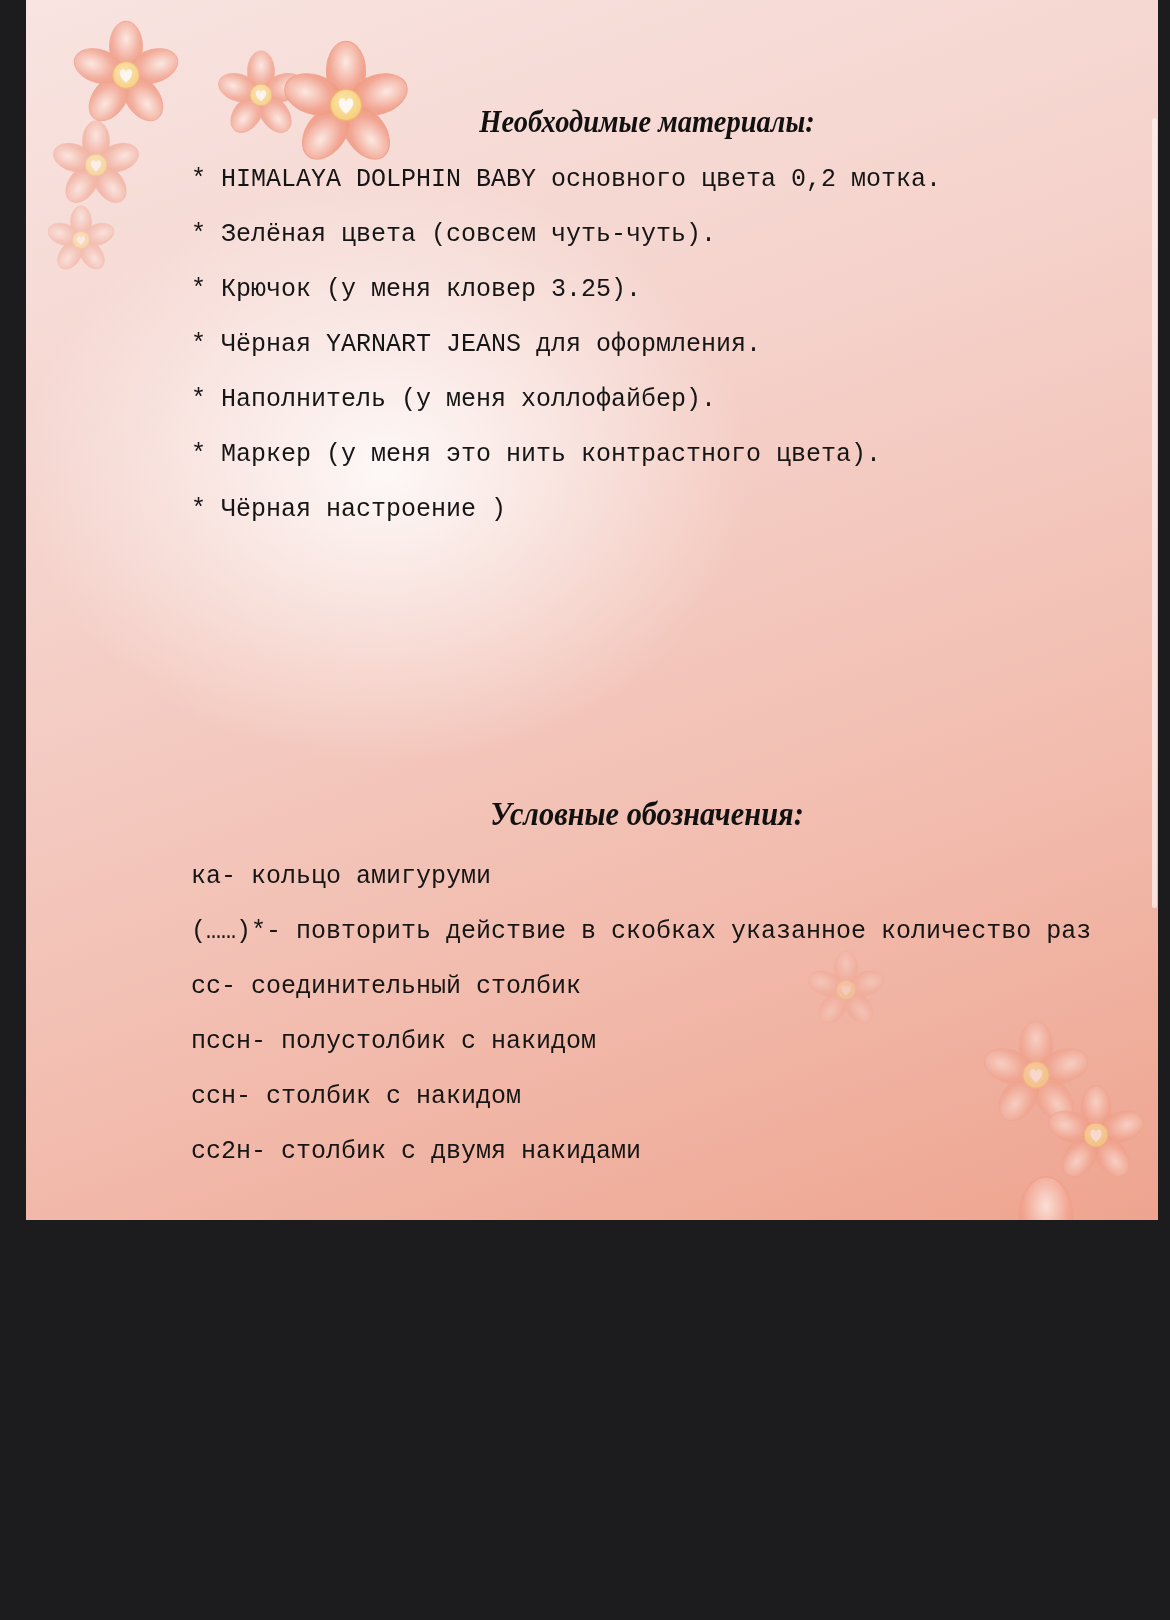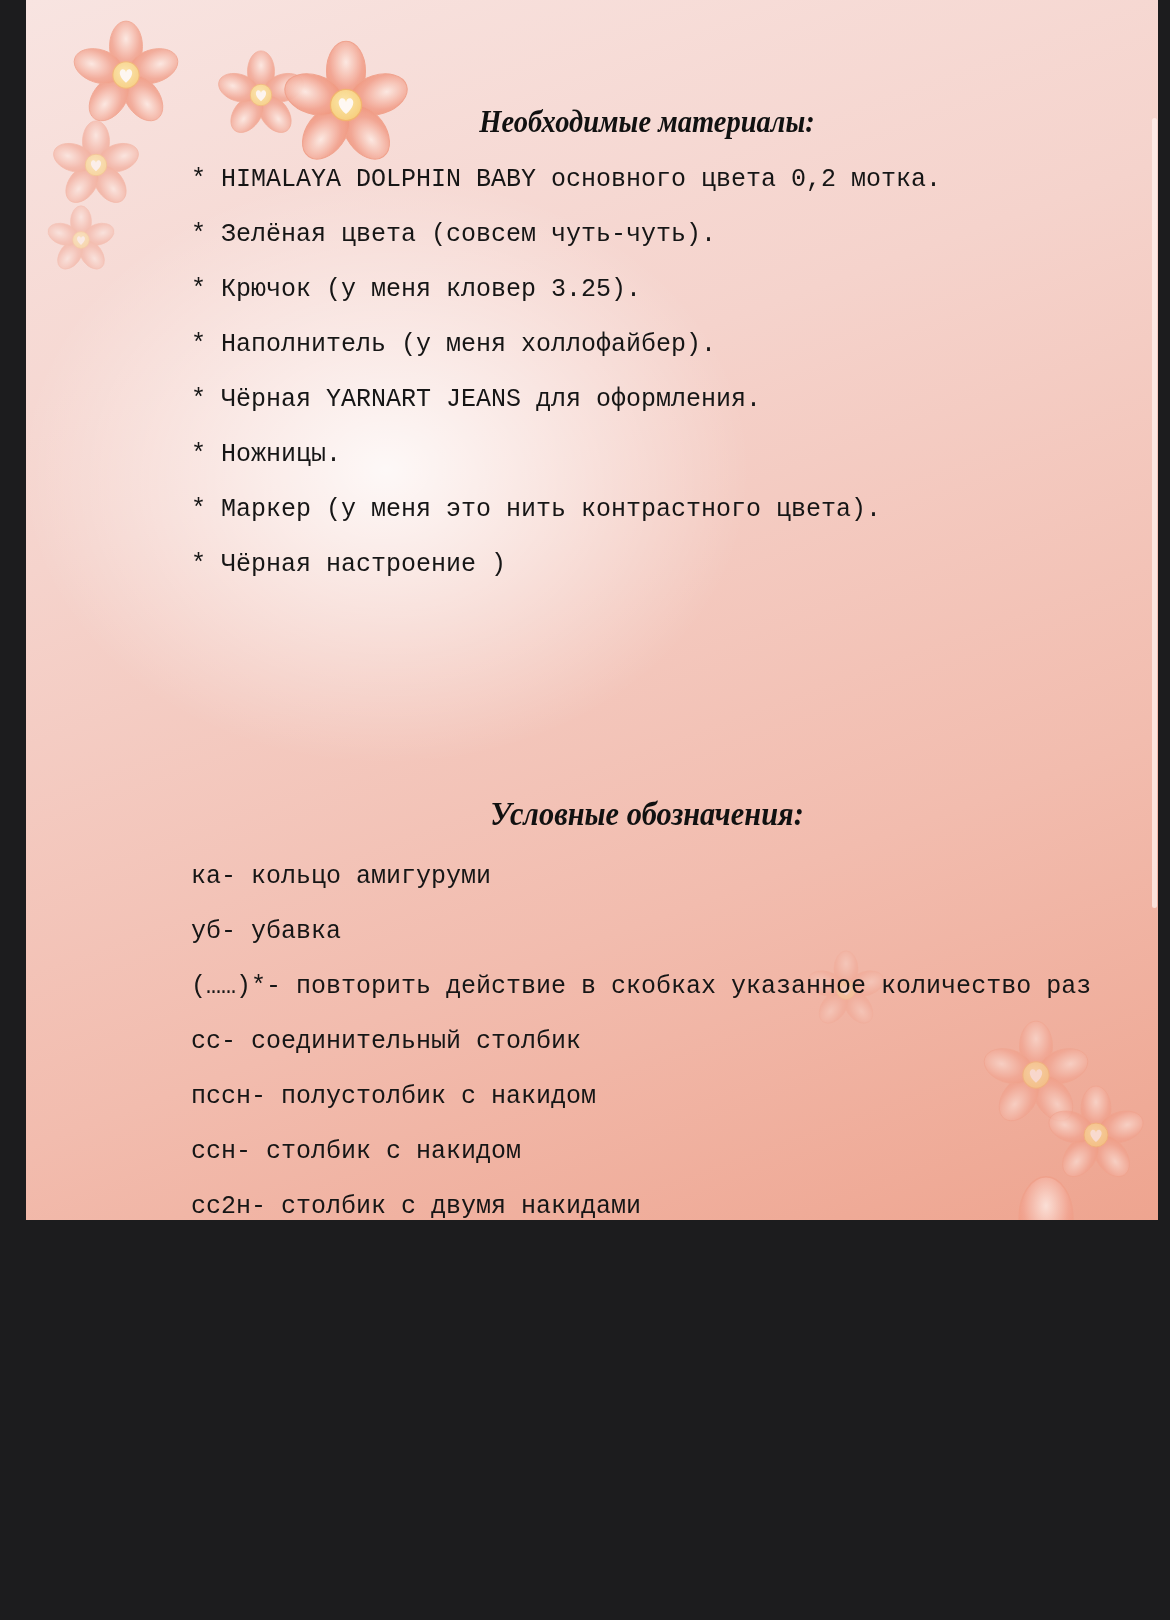--- a/index.html
+++ b/index.html
@@ -364,31 +364,29 @@
     <path d="M50 57 C44 52 43 47 46 45 C48 44 50 46 50 48 C50 46 52 44 54 45 C57 47 56 52 50 57 Z" fill="#fffaf5"></path>
   </svg>
       </div>
     </div>
 
   <div class="heading h1">Необходимые материалы:</div>
   <ul class="list materials">
     <li>* HIMALAYA  DOLPHIN BABY основного цвета 0,2 мотка.</li>
     <li>* Зелёная цвета (совсем чуть-чуть).</li>
     <li>* Крючок (у меня кловер 3.25).</li>
+    <li>* Чёрная YARNART JEANS для оформления.</li>
     <li>* Наполнитель (у меня холлофайбер).</li>
-    <li>* Чёрная YARNART JEANS для оформления.</li>
-    <li>* Ножницы.</li>
     <li>* Маркер (у меня это нить контрастного цвета).</li>
     <li>* Чёрная настроение )</li>
   </ul>
 
   <div class="heading h2">Условные обозначения:</div>
   <ul class="list legend">
     <li>ка- кольцо амигуруми</li>
-    <li>уб- убавка</li>
     <li>(……)*- повторить действие в скобках указанное количество раз</li>
     <li>сс- соединительный столбик</li>
     <li>пссн- полустолбик с накидом</li>
     <li>ссн- столбик с накидом</li>
     <li>сс2н- столбик с двумя накидами</li>
   </ul>
 
   <div class="page-num">2</div>
 </div>
 

